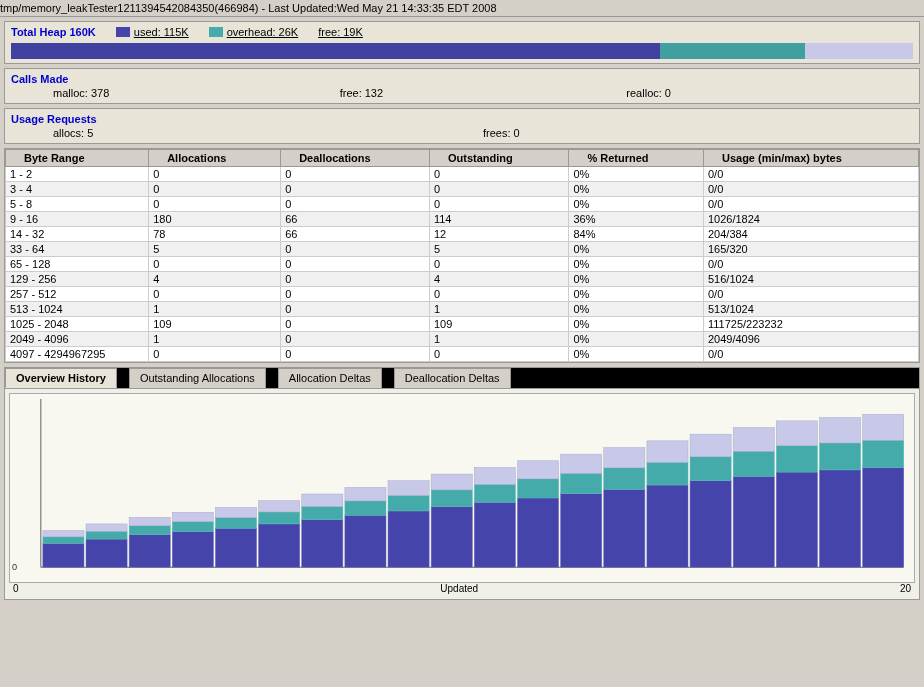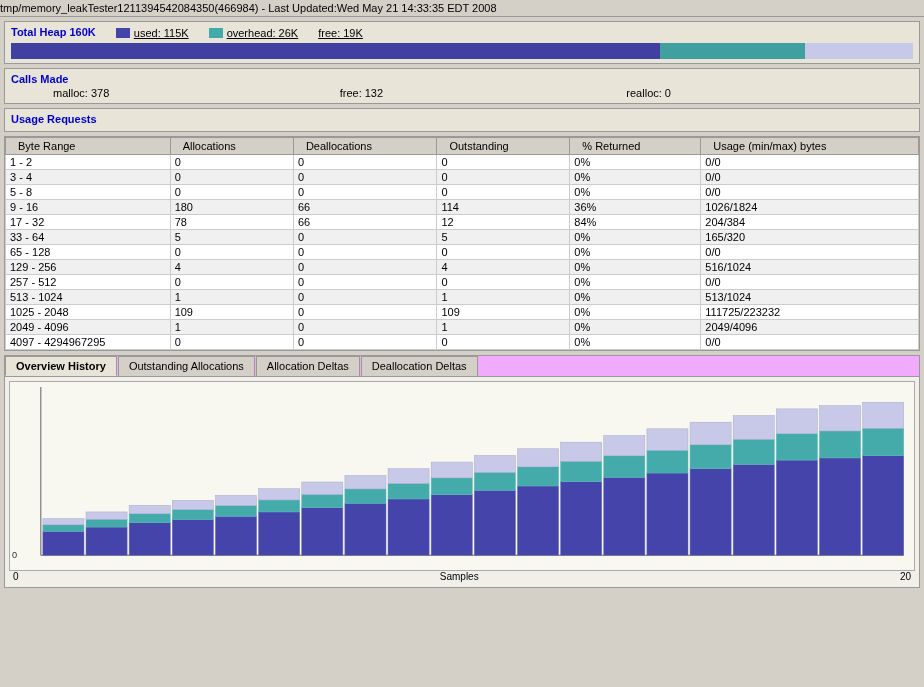--- a/index.html
+++ b/index.html
@@ -48,21 +48,21 @@
       background: #40a0a0;
       height: 16px;
     }
     .heap-free {
       background: #c8c8e8;
       height: 16px;
       flex: 1;
     }
     .heap-legend {
       display: flex;
-      align-items: center;
+      align-items: flex-start;
       gap: 20px;
       margin-bottom: 2px;
       font-size: 11px;
     }
     .legend-item {
       display: flex;
       align-items: center;
       gap: 4px;
       text-decoration: underline;
     }
@@ -86,40 +86,41 @@
       margin-bottom: 4px;
     }
     table {
       width: 100%;
       border-collapse: collapse;
       font-size: 11px;
     }
     table th {
       background: #d4d0c8;
       border: 1px solid #999;
-      padding: 2px 12px;
+      padding: 2px 18px;
       text-align: left;
-      font-weight: normal;
+      font-weight: bold;
     }
     table td {
       border: 1px solid #ccc;
       padding: 1px 4px;
       background: #fff;
     }
     table tr:nth-child(even) td {
       background: #f0f0f0;
     }
     .tabs-container {
       background: #e8e4d8;
       border: 1px solid #999;
     }
     .tabs-row {
       display: flex;
       border-bottom: 1px solid #999;
-      background: #f0abfc;
+      background: #000000;
+      gap: 11px;
     }
     .tab {
       padding: 3px 10px;
       border: 1px solid #999;
       border-bottom: none;
       cursor: pointer;
       font-size: 11px;
       background: #d4d0c8;
       margin-right: 1px;
     }
@@ -195,20 +196,28 @@
         <span>free: 132</span>
       </div>
       <div class="calls-cell">
         <span>realloc: 0</span>
       </div>
     </div>
   </div>
 
   <div class="section">
     <div class="section-label">Usage Requests</div>
+    <div class="calls-row">
+      <div class="calls-cell">
+        <span>allocs: 5</span>
+      </div>
+      <div class="calls-cell">
+        <span>frees: 0</span>
+      </div>
+    </div>
   </div>
 
   <div class="table-container">
     <table>
       <thead>
         <tr>
           <th>Byte Range</th>
           <th>Allocations</th>
           <th>Deallocations</th>
           <th>Outstanding</th>
@@ -243,21 +252,21 @@
           </tr>
           <tr>
             <td>9 - 16</td>
             <td>180</td>
             <td>66</td>
             <td>114</td>
             <td>36%</td>
             <td>1026/1824</td>
           </tr>
           <tr>
-            <td>17 - 32</td>
+            <td>14 - 32</td>
             <td>78</td>
             <td>66</td>
             <td>12</td>
             <td>84%</td>
             <td>204/384</td>
           </tr>
           <tr>
             <td>33 - 64</td>
             <td>5</td>
             <td>0</td>
@@ -399,19 +408,19 @@
             <rect x="788" y="76.71999999999998" width="40" height="98.28000000000002" fill="#4444aa" stroke="#6666bb" stroke-width="0.5"></rect>
             <rect x="788" y="49.503999999999984" width="40" height="27.216" fill="#44aaaa" stroke="#55bbbb" stroke-width="0.5"></rect>
             <rect x="788" y="23.79999999999998" width="40" height="25.704000000000004" fill="#c8c8e8" stroke="#aaaacc" stroke-width="0.5"></rect>
             <rect x="830" y="74.536" width="40" height="100.464" fill="#4444aa" stroke="#6666bb" stroke-width="0.5"></rect>
             <rect x="830" y="46.7152" width="40" height="27.8208" fill="#44aaaa" stroke="#55bbbb" stroke-width="0.5"></rect>
             <rect x="830" y="20.44" width="40" height="26.2752" fill="#c8c8e8" stroke="#aaaacc" stroke-width="0.5"></rect>
           </svg>
       </div>
       <div class="chart-axis">
         <span>0</span>
-        <span>Samples</span>
+        <span>Updated</span>
         <span>20</span>
       </div>
     </div>
   </div>
 
 </div>
 
 </body></html>

